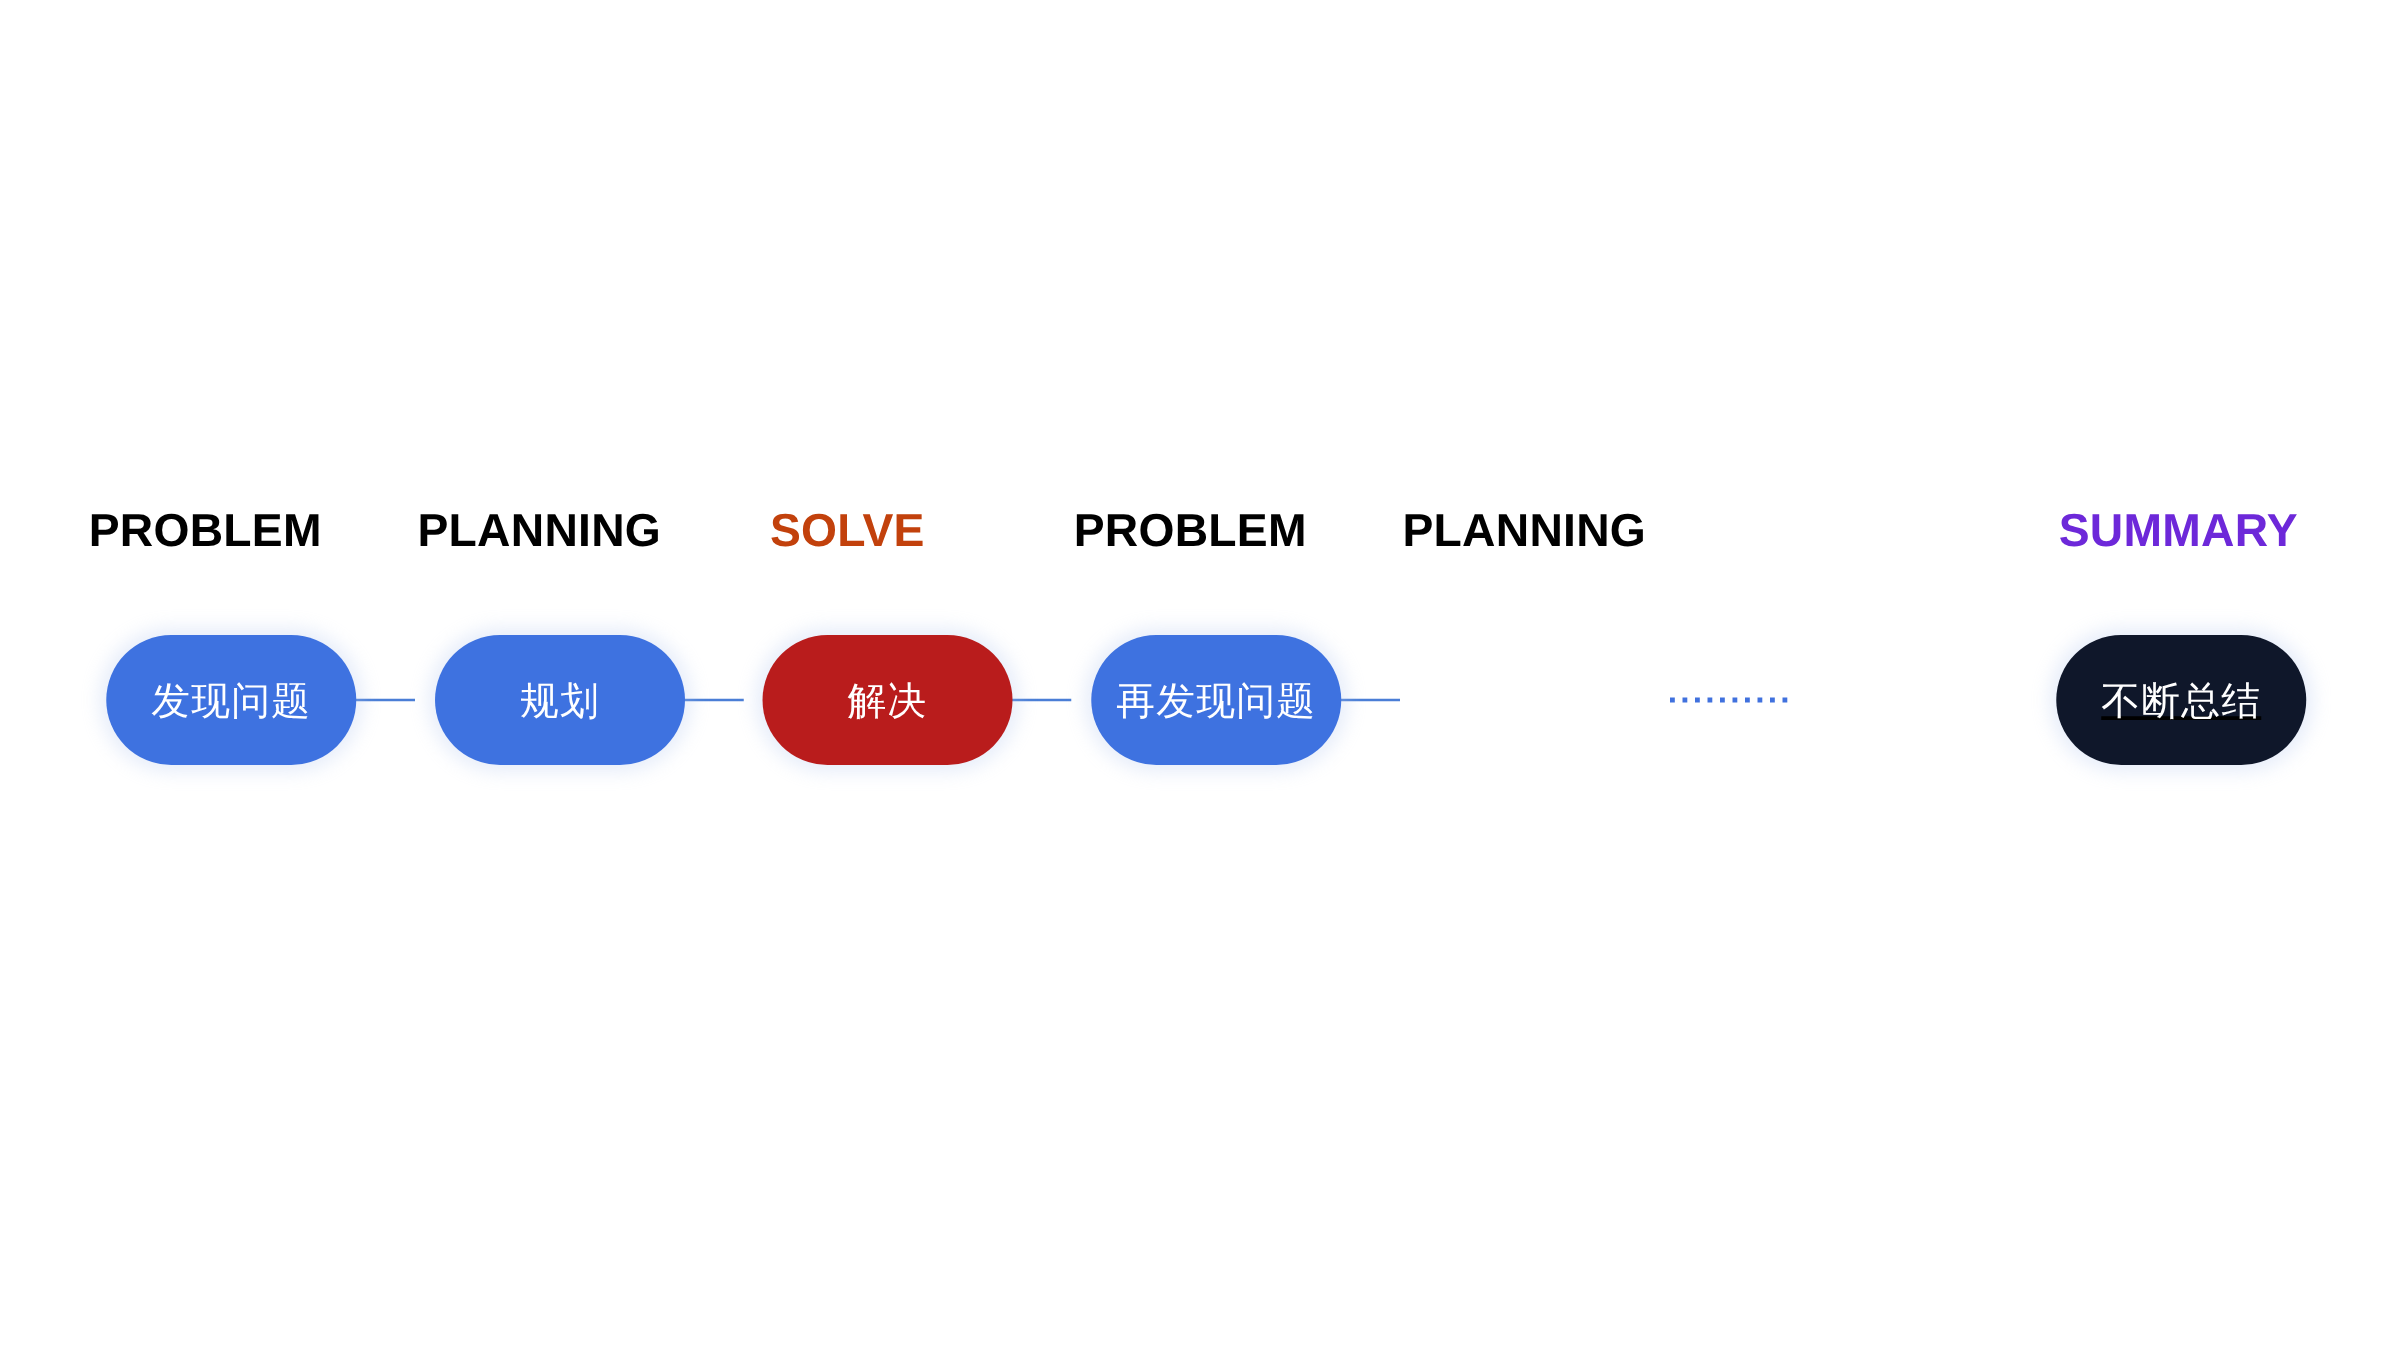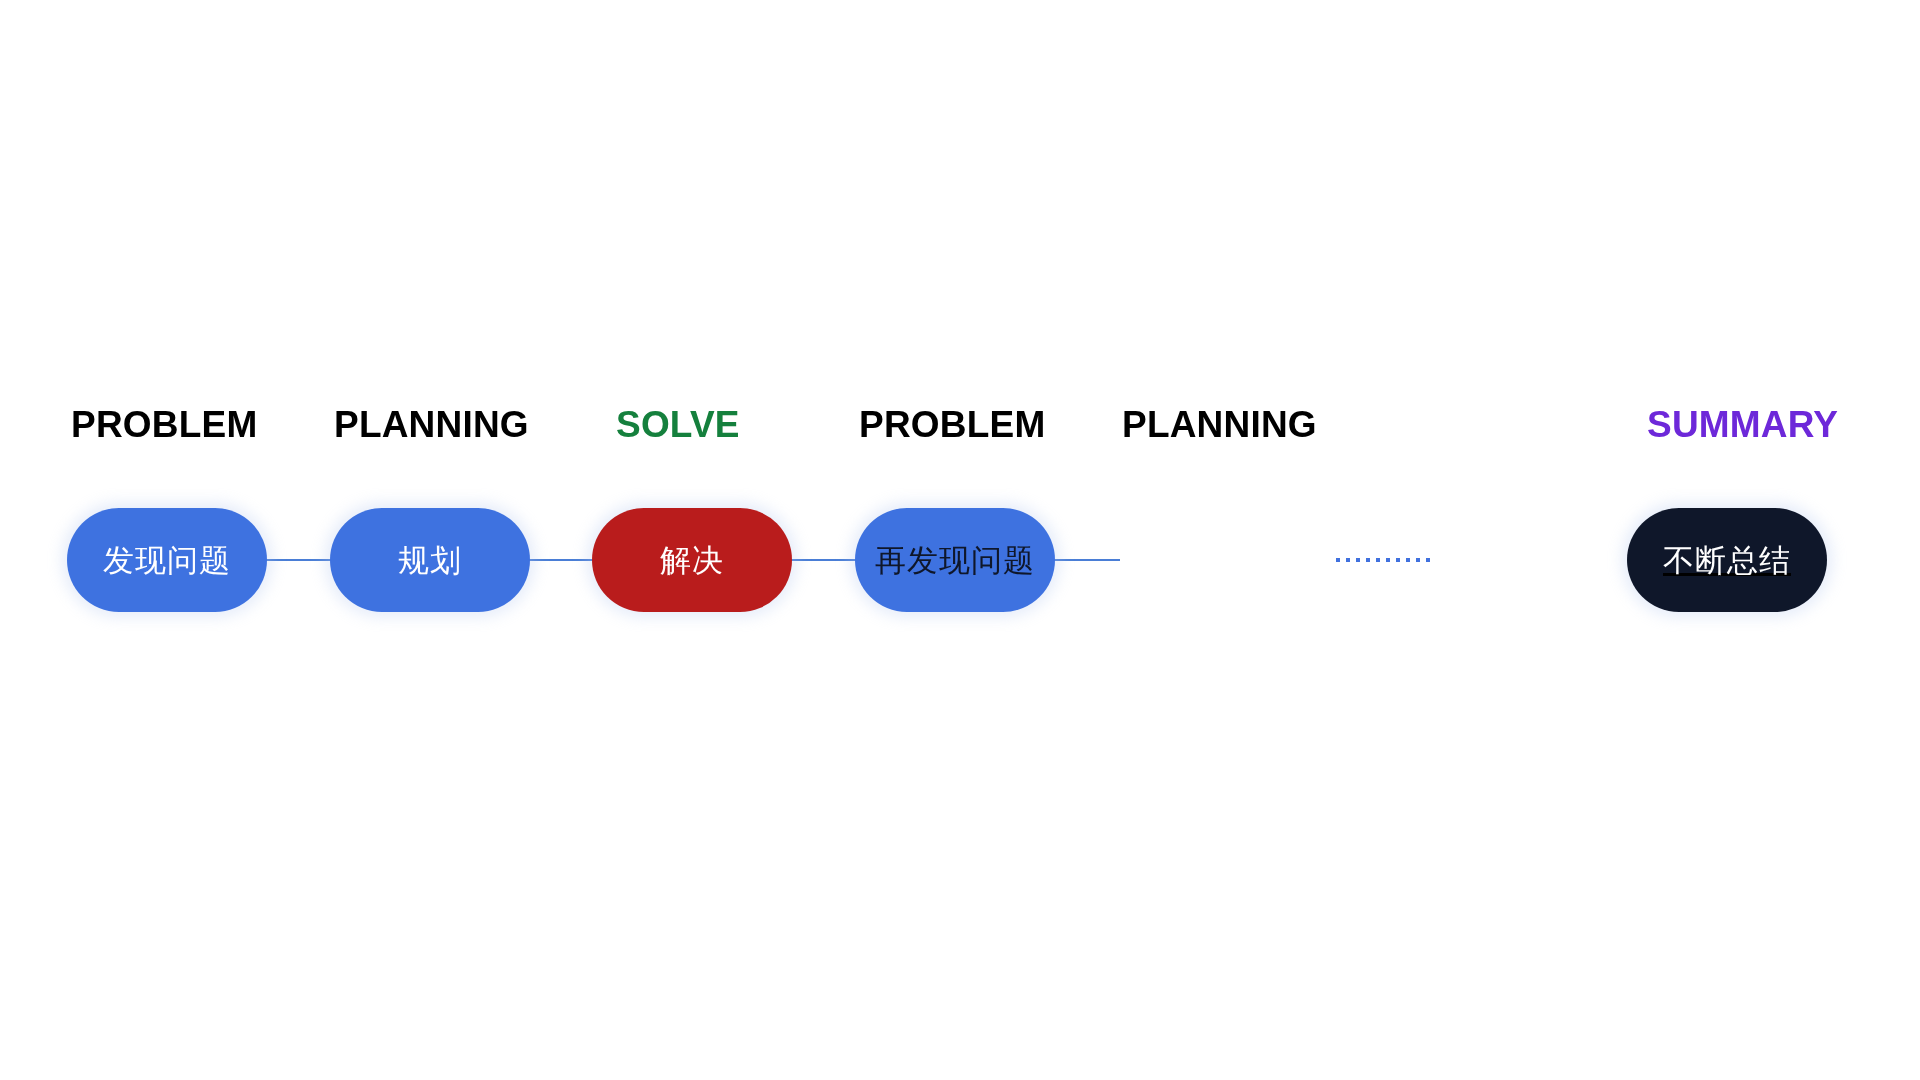--- a/index.html
+++ b/index.html
@@ -48,21 +48,21 @@
     font-weight: bold;
     letter-spacing: 0.2px;
     color: #000000;
     white-space: nowrap;
     line-height: 50px;
   }
 
   .pill {
     position: absolute;
     top: 108px;
-    left: 0;
+    left: 18px;
     height: 104px;
     border-radius: 52px;
     background: #3e72e0;
     box-shadow: 0 0 14px 6px rgba(180, 200, 240, 0.30);
     display: flex;
     align-items: center;
     justify-content: center;
     box-sizing: border-box;
   }
 
@@ -109,29 +109,29 @@
           <span class="pill-text" style="color: rgb(255, 255, 255);">发现问题</span>
         </div>
       </div>
       <div class="stage" style="left: 330px; width: 200px;">
         <div class="stage-label" style="left: 4px; color: rgb(0, 0, 0);">PLANNING</div>
         <div class="pill" style="width: 200px; background: rgb(62, 114, 224);">
           <span class="pill-text" style="color: rgb(255, 255, 255);">规划</span>
         </div>
       </div>
       <div class="stage" style="left: 592px; width: 200px;">
-        <div class="stage-label" style="left: 24px; color: #15803d;">SOLVE</div>
+        <div class="stage-label" style="left: 24px; color: #c2410c;">SOLVE</div>
         <div class="pill" style="width: 200px; background: #b91c1c;">
           <span class="pill-text" style="color: rgb(255, 255, 255);">解决</span>
         </div>
       </div>
       <div class="stage" style="left: 855px; width: 200px;">
         <div class="stage-label" style="left: 4px; color: rgb(0, 0, 0);">PROBLEM</div>
         <div class="pill" style="width: 200px; background: rgb(62, 114, 224);">
-          <span class="pill-text" style="color: #0f172a;">再发现问题</span>
+          <span class="pill-text" style="color: #ffffff;">再发现问题</span>
         </div>
       </div>
       <div class="stage" style="left: 1118px; width: 200px;">
         <div class="stage-label" style="left: 4px; color: rgb(0, 0, 0);">PLANNING</div>
       </div>
       <div class="stage" style="left: 1627px; width: 200px;">
         <div class="stage-label" style="left: 20px; color: #6d28d9;">SUMMARY</div>
         <div class="pill" style="width: 200px; background: #0f172a; text-decoration: underline;">
           <span class="pill-text" style="color: rgb(255, 255, 255);">不断总结</span>
         </div>

